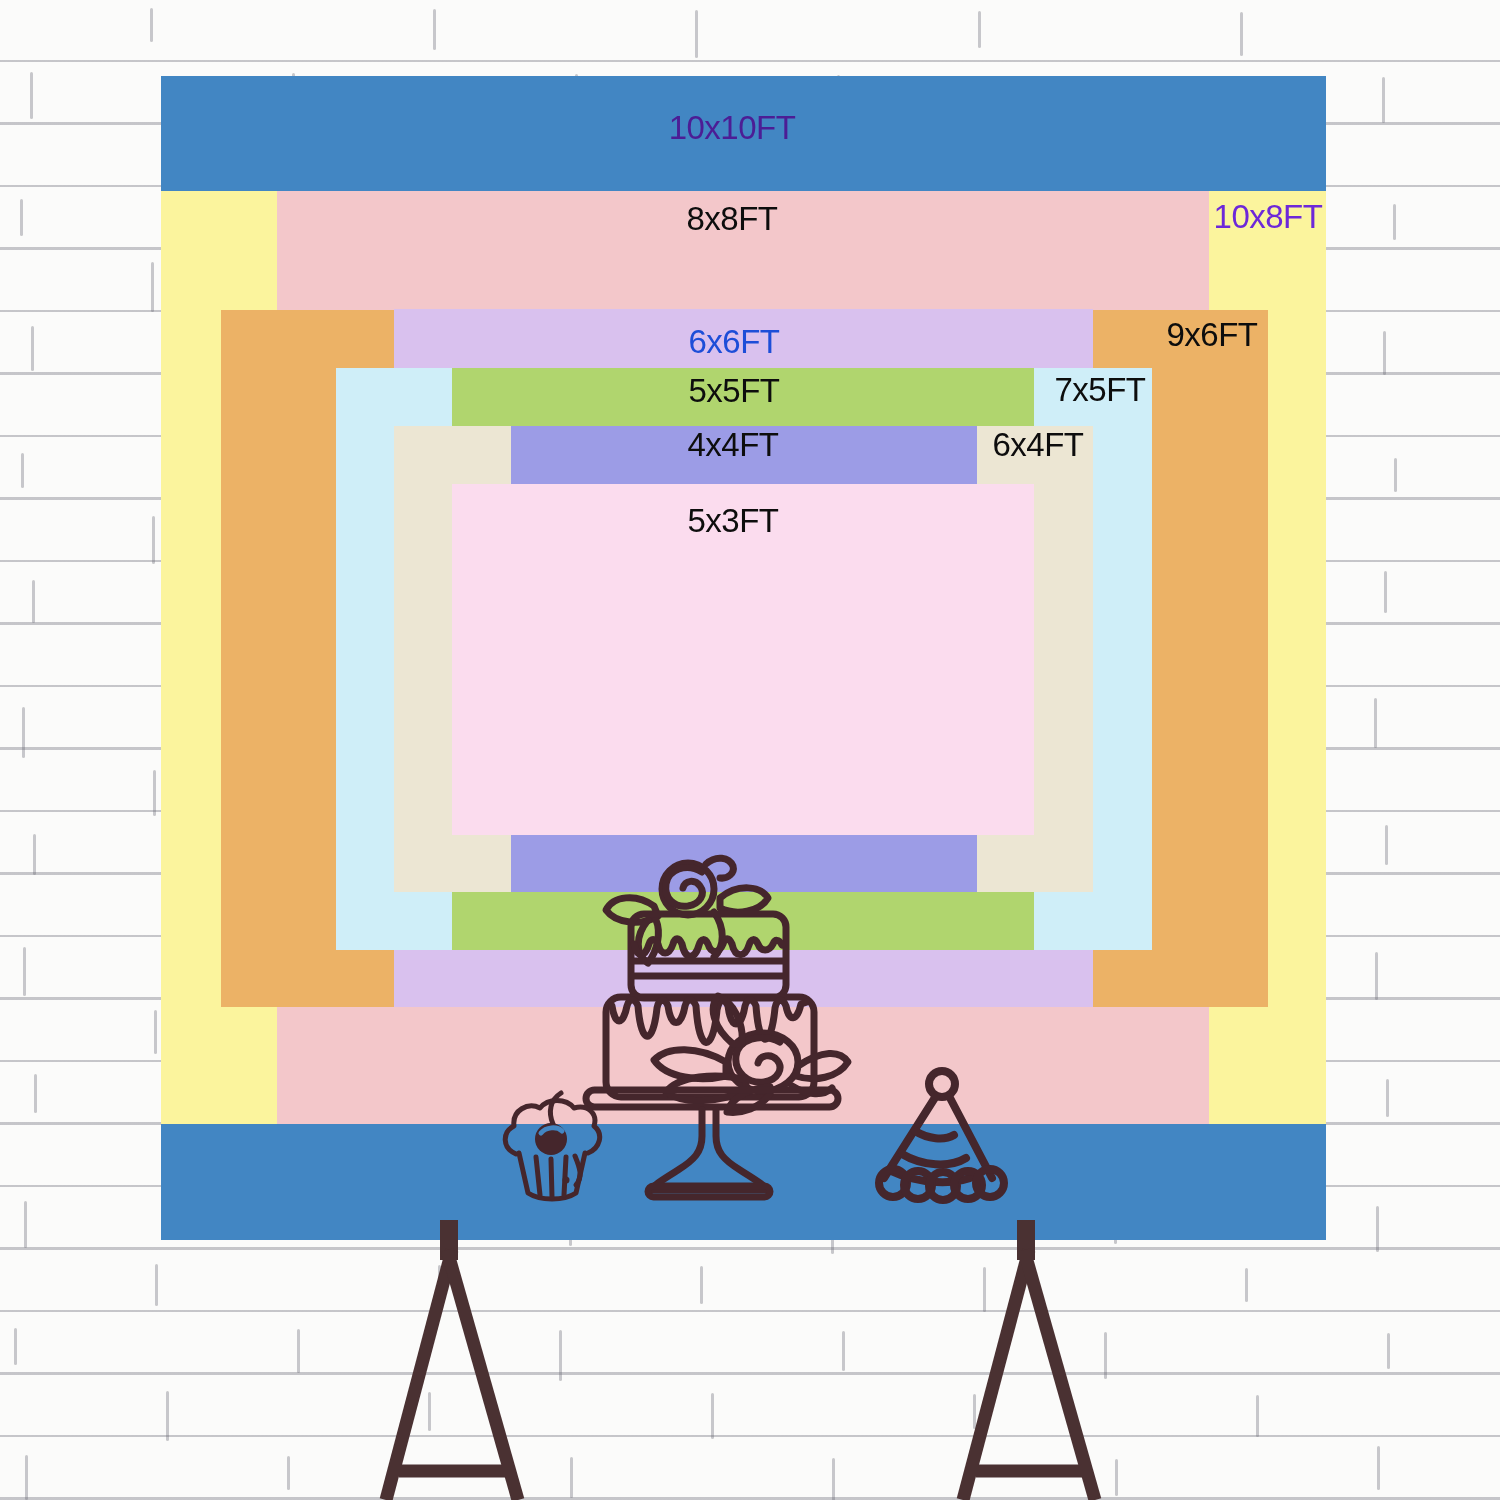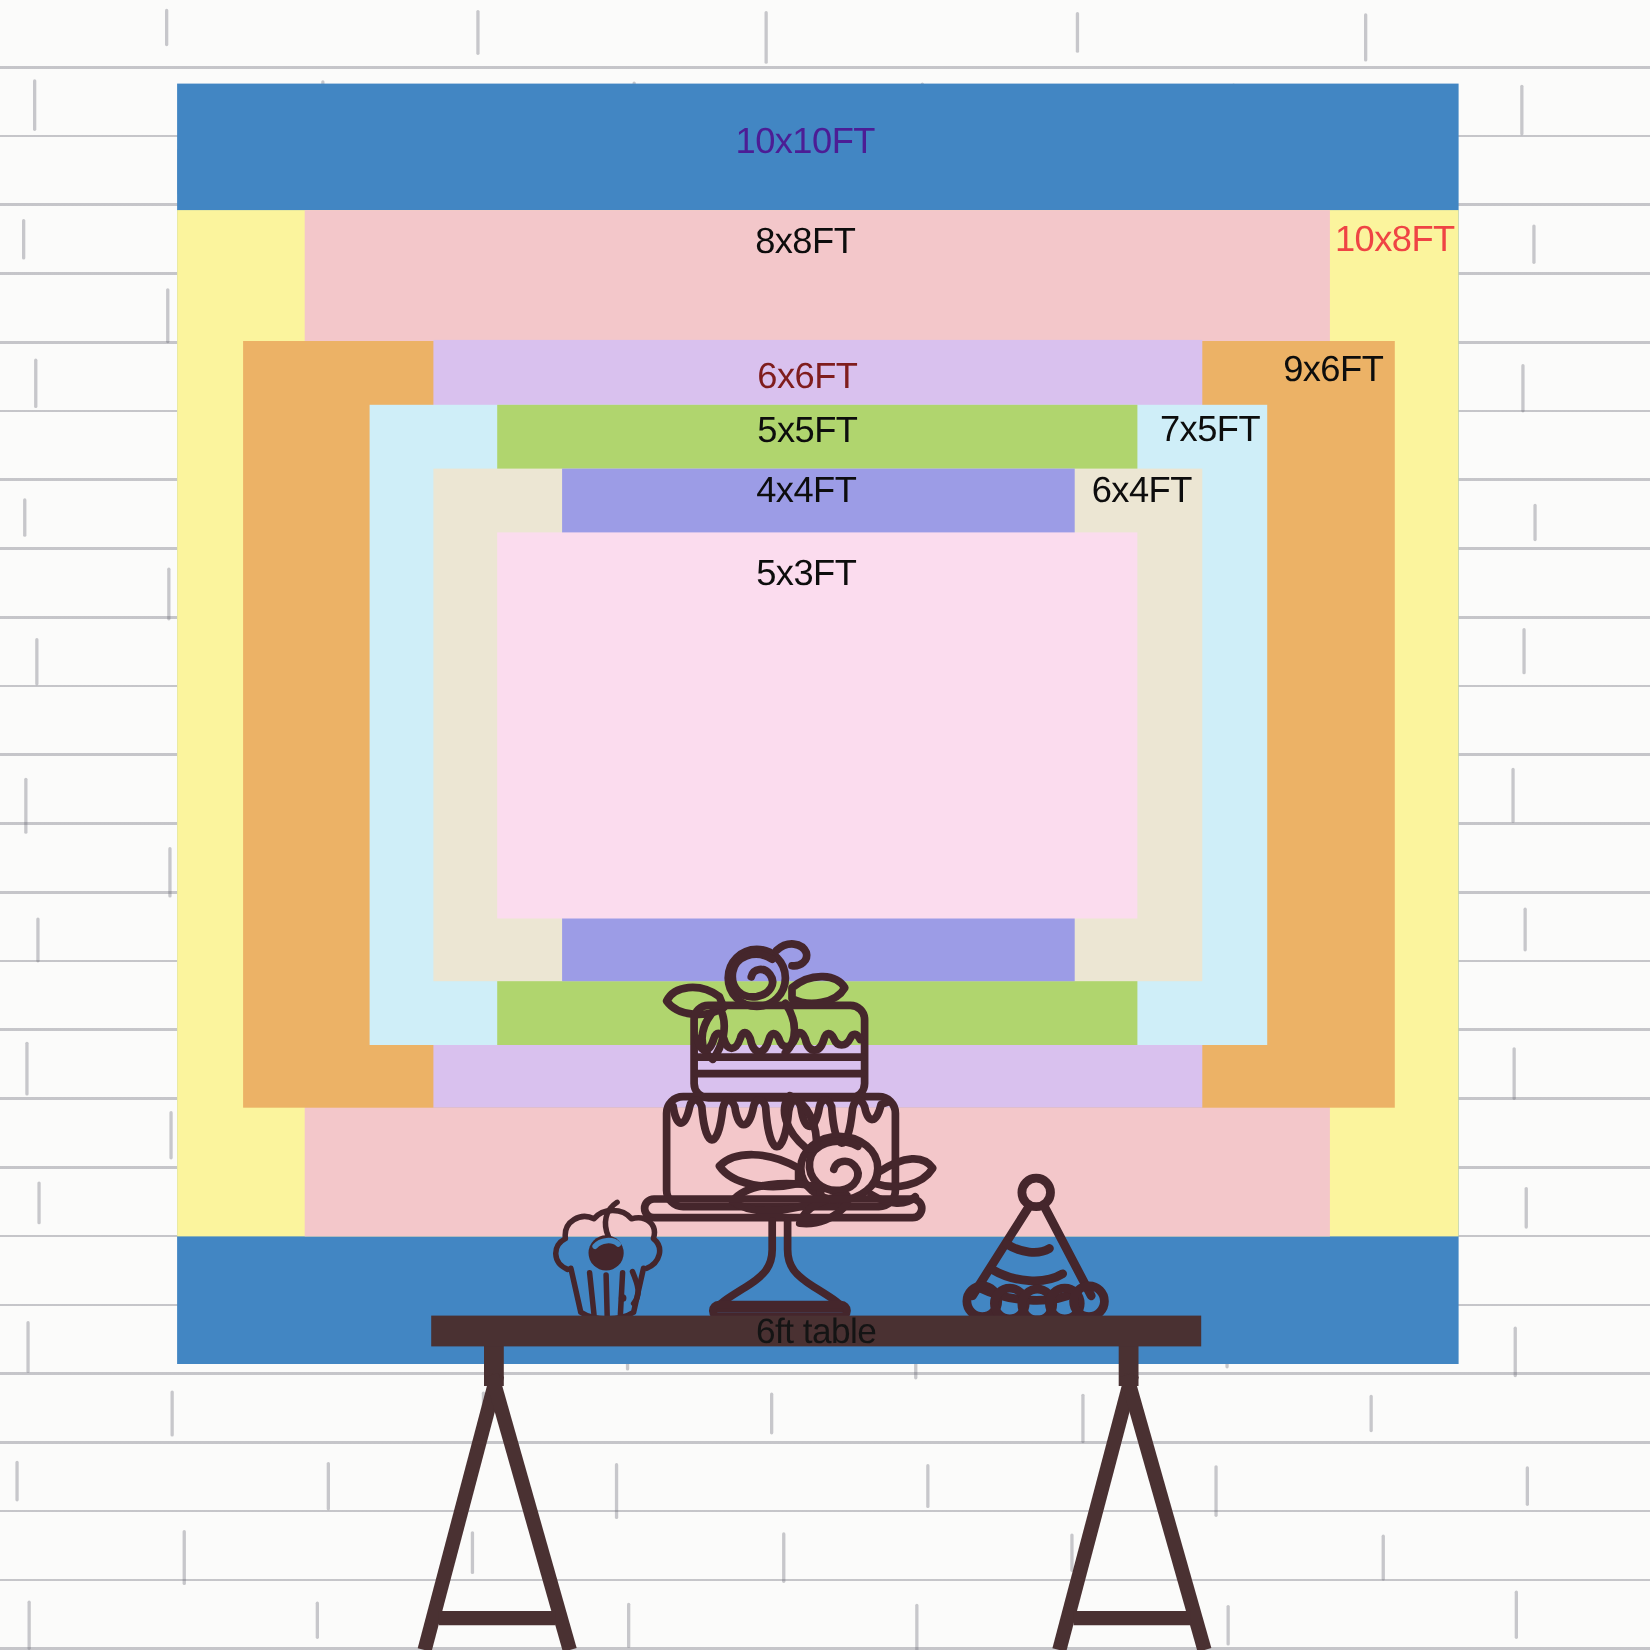--- a/index.html
+++ b/index.html
@@ -186,24 +186,24 @@
       <div class="rect" style="left: 161px; top: 191px; width: 1165px; height: 933px; background: rgb(251, 244, 157);"></div>
       <div class="rect" style="left: 277px; top: 191px; width: 932px; height: 933px; background: rgb(243, 199, 202);"></div>
       <div class="rect" style="left: 221px; top: 310px; width: 1047px; height: 697px; background: rgb(236, 178, 102);"></div>
       <div class="rect" style="left: 394px; top: 309px; width: 699px; height: 698px; background: rgb(217, 193, 238);"></div>
       <div class="rect" style="left: 336px; top: 368px; width: 816px; height: 582px; background: rgb(207, 238, 248);"></div>
       <div class="rect" style="left: 452px; top: 368px; width: 582px; height: 582px; background: rgb(176, 213, 110);"></div>
       <div class="rect" style="left: 394px; top: 426px; width: 699px; height: 466px; background: rgb(236, 230, 211);"></div>
       <div class="rect" style="left: 511px; top: 426px; width: 466px; height: 466px; background: rgb(156, 156, 230);"></div>
       <div class="rect" style="left: 452px; top: 484px; width: 582px; height: 351px; background: rgb(251, 220, 238);"></div>
       <div class="size-label" style="left: 732px; top: 128px; color: #4c1d95;">10x10FT</div>
-      <div class="size-label" style="left: 1268px; top: 217px; color: #ef4444;">10x8FT</div>
+      <div class="size-label" style="left: 1268px; top: 217px; color: #6d28d9;">10x8FT</div>
       <div class="size-label" style="left: 732px; top: 219px; color: rgb(13, 13, 13);">8x8FT</div>
       <div class="size-label" style="left: 1212px; top: 335px; color: rgb(13, 13, 13);">9x6FT</div>
-      <div class="size-label" style="left: 734px; top: 342px; color: #7f1d1d;">6x6FT</div>
+      <div class="size-label" style="left: 734px; top: 342px; color: #1d4ed8;">6x6FT</div>
       <div class="size-label" style="left: 1100px; top: 390px; color: rgb(13, 13, 13);">7x5FT</div>
       <div class="size-label" style="left: 734px; top: 391px; color: rgb(13, 13, 13);">5x5FT</div>
       <div class="size-label" style="left: 1038px; top: 445px; color: rgb(13, 13, 13);">6x4FT</div>
       <div class="size-label" style="left: 733px; top: 445px; color: rgb(13, 13, 13);">4x4FT</div>
       <div class="size-label" style="left: 733px; top: 521px; color: rgb(13, 13, 13);">5x3FT</div>
     </div>
 
   <svg class="art" width="1500" height="1500" viewBox="0 0 1500 1500">
 
     <g fill="none" stroke="#45262c" stroke-width="7" stroke-linecap="round" stroke-linejoin="round">
@@ -277,17 +277,14 @@
       <path d="M447 1250 L518 1500" stroke-width="13"></path>
       <path d="M399 1471 H505" stroke-width="13"></path>
 
       <path d="M1026 1220 V1260" stroke-width="18"></path>
       <path d="M1029 1250 L963 1500" stroke-width="13"></path>
       <path d="M1024 1250 L1095 1500" stroke-width="13"></path>
       <path d="M976 1471 H1082" stroke-width="13"></path>
     </g>
   </svg>
 
-  <div class="tabletop" style="left: 392px; top: 1196px; width: 700px; height: 28px; background: rgb(74, 49, 50);">
-    <span style="color: rgb(20, 20, 20);">6ft table</span>
-  </div>
 
 </div>
 
 </body></html>

